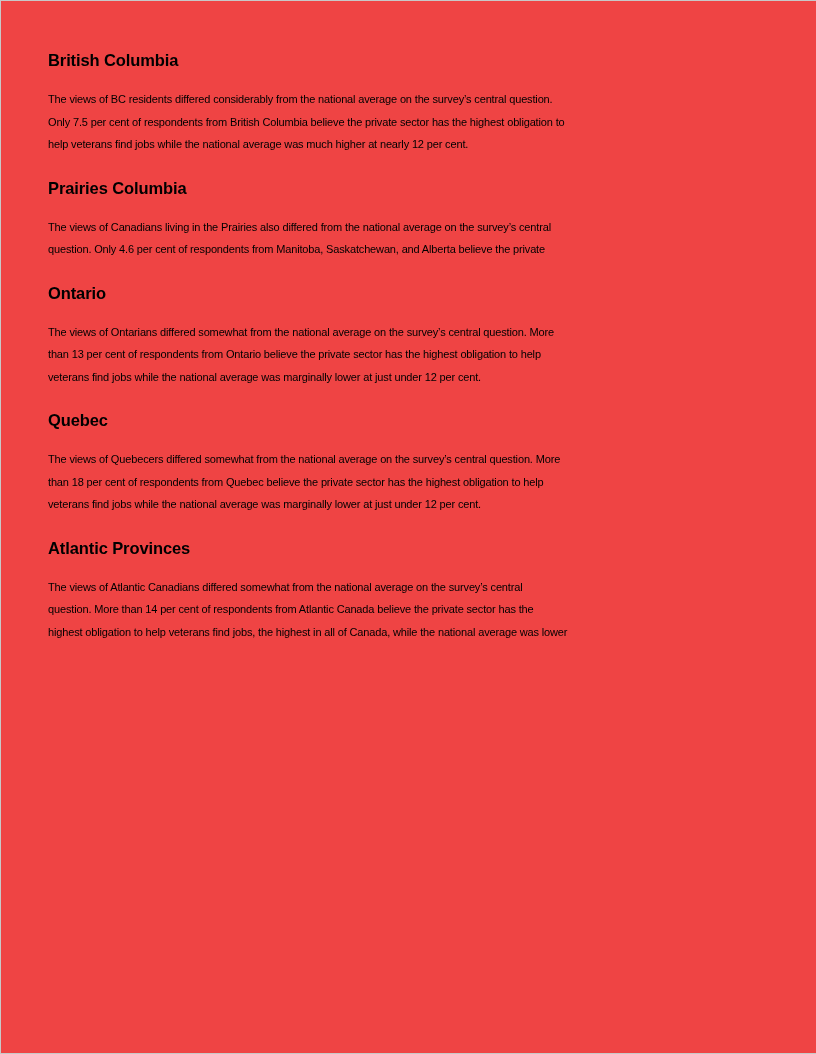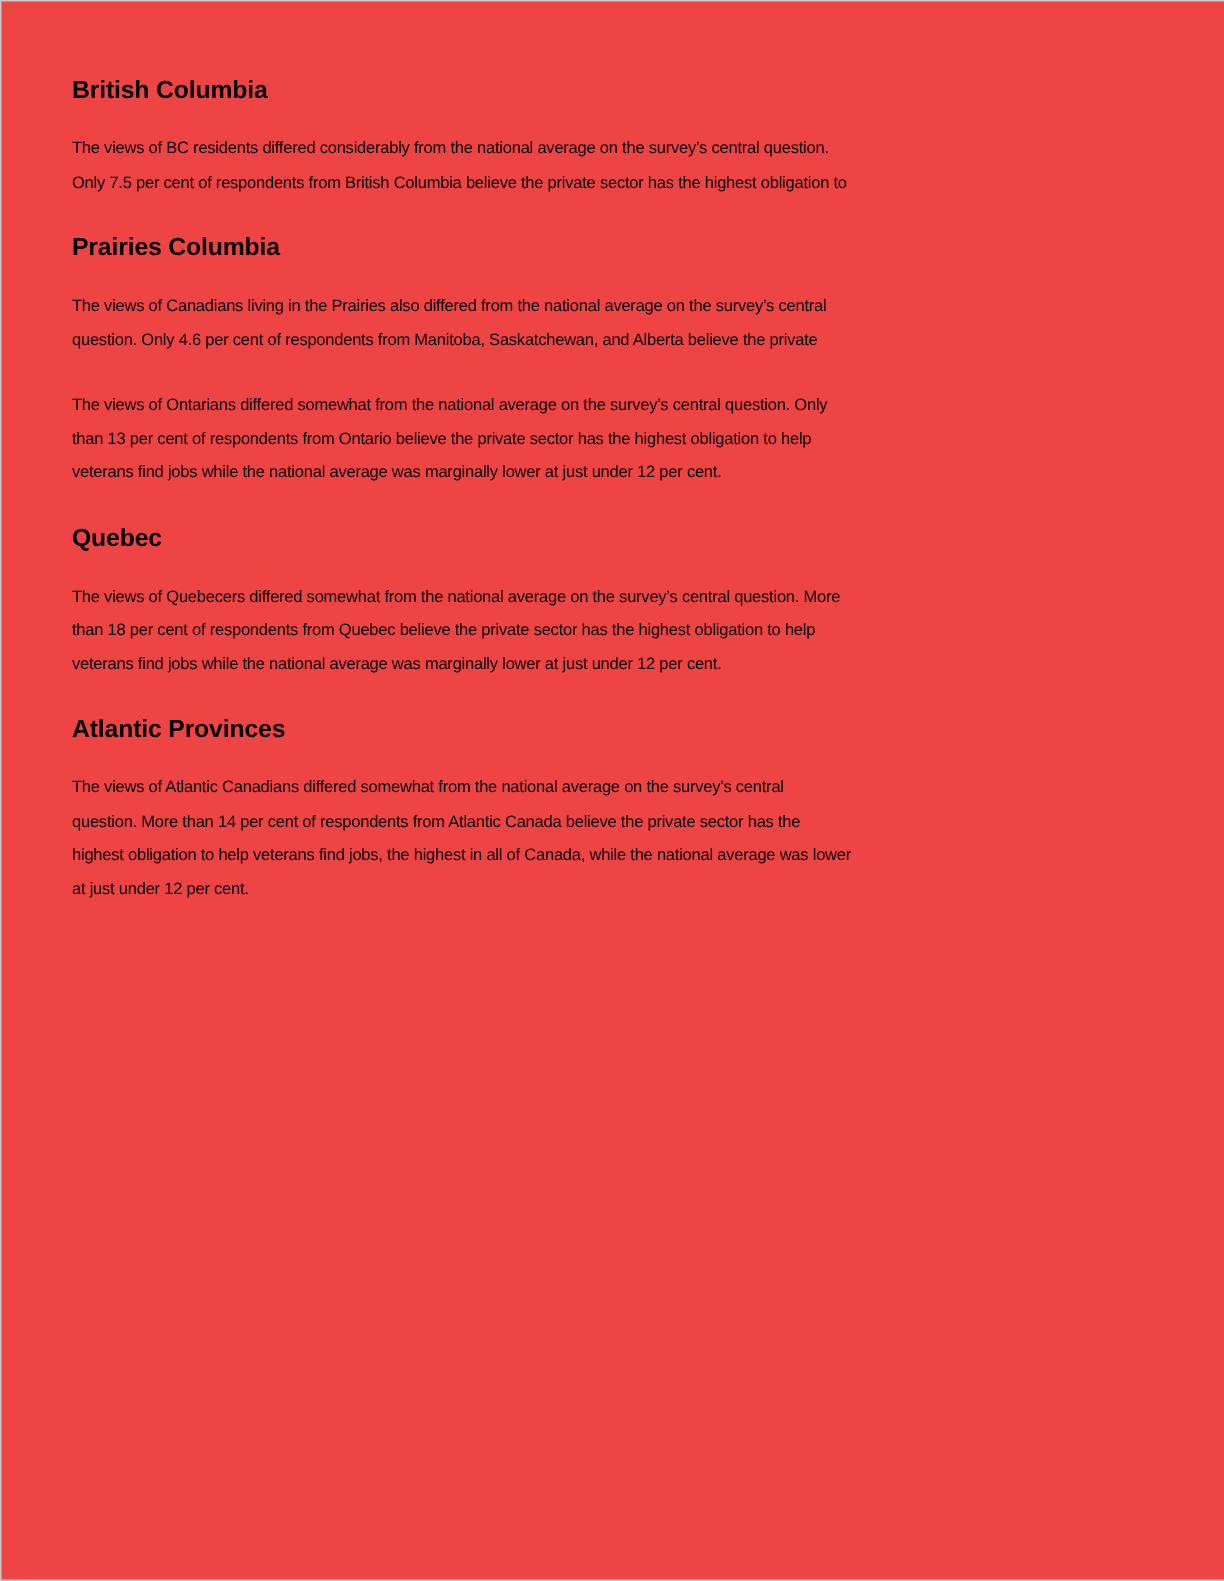--- a/index.html
+++ b/index.html
@@ -40,52 +40,53 @@
 <body>
 
 <div class="page">
   <div class="content">
 
     <div class="section">
       <div class="heading">British Columbia</div>
       <p class="para">
         <span class="line">The views of BC residents differed considerably from the national average on the survey’s central question.</span>
         <span class="line">Only 7.5 per cent of respondents from British Columbia believe the private sector has the highest obligation to</span>
+        <span class="line">help veterans find jobs while the national average was much higher at nearly 12 per cent.</span>
       </p>
     </div>
 
     <div class="section">
       <div class="heading">Prairies Columbia</div>
       <p class="para">
         <span class="line">The views of Canadians living in the Prairies also differed from the national average on the survey’s central</span>
         <span class="line">question. Only 4.6 per cent of respondents from Manitoba, Saskatchewan, and Alberta believe the private</span>
       </p>
     </div>
 
     <div class="section">
+      <div class="heading">Ontario</div>
       <p class="para">
-        <span class="line">The views of Ontarians differed somewhat from the national average on the survey’s central question. Only</span>
+        <span class="line">The views of Ontarians differed somewhat from the national average on the survey’s central question. More</span>
         <span class="line">than 13 per cent of respondents from Ontario believe the private sector has the highest obligation to help</span>
         <span class="line">veterans find jobs while the national average was marginally lower at just under 12 per cent.</span>
       </p>
     </div>
 
     <div class="section">
       <div class="heading">Quebec</div>
       <p class="para">
         <span class="line">The views of Quebecers differed somewhat from the national average on the survey’s central question. More</span>
         <span class="line">than 18 per cent of respondents from Quebec believe the private sector has the highest obligation to help</span>
         <span class="line">veterans find jobs while the national average was marginally lower at just under 12 per cent.</span>
       </p>
     </div>
 
     <div class="section">
       <div class="heading">Atlantic Provinces</div>
       <p class="para">
         <span class="line">The views of Atlantic Canadians differed somewhat from the national average on the survey’s central</span>
         <span class="line">question. More than 14 per cent of respondents from Atlantic Canada believe the private sector has the</span>
         <span class="line">highest obligation to help veterans find jobs, the highest in all of Canada, while the national average was lower</span>
-        <span class="line">at just under 12 per cent.</span>
       </p>
     </div>
 
   </div>
 </div>
 
 </body></html>

